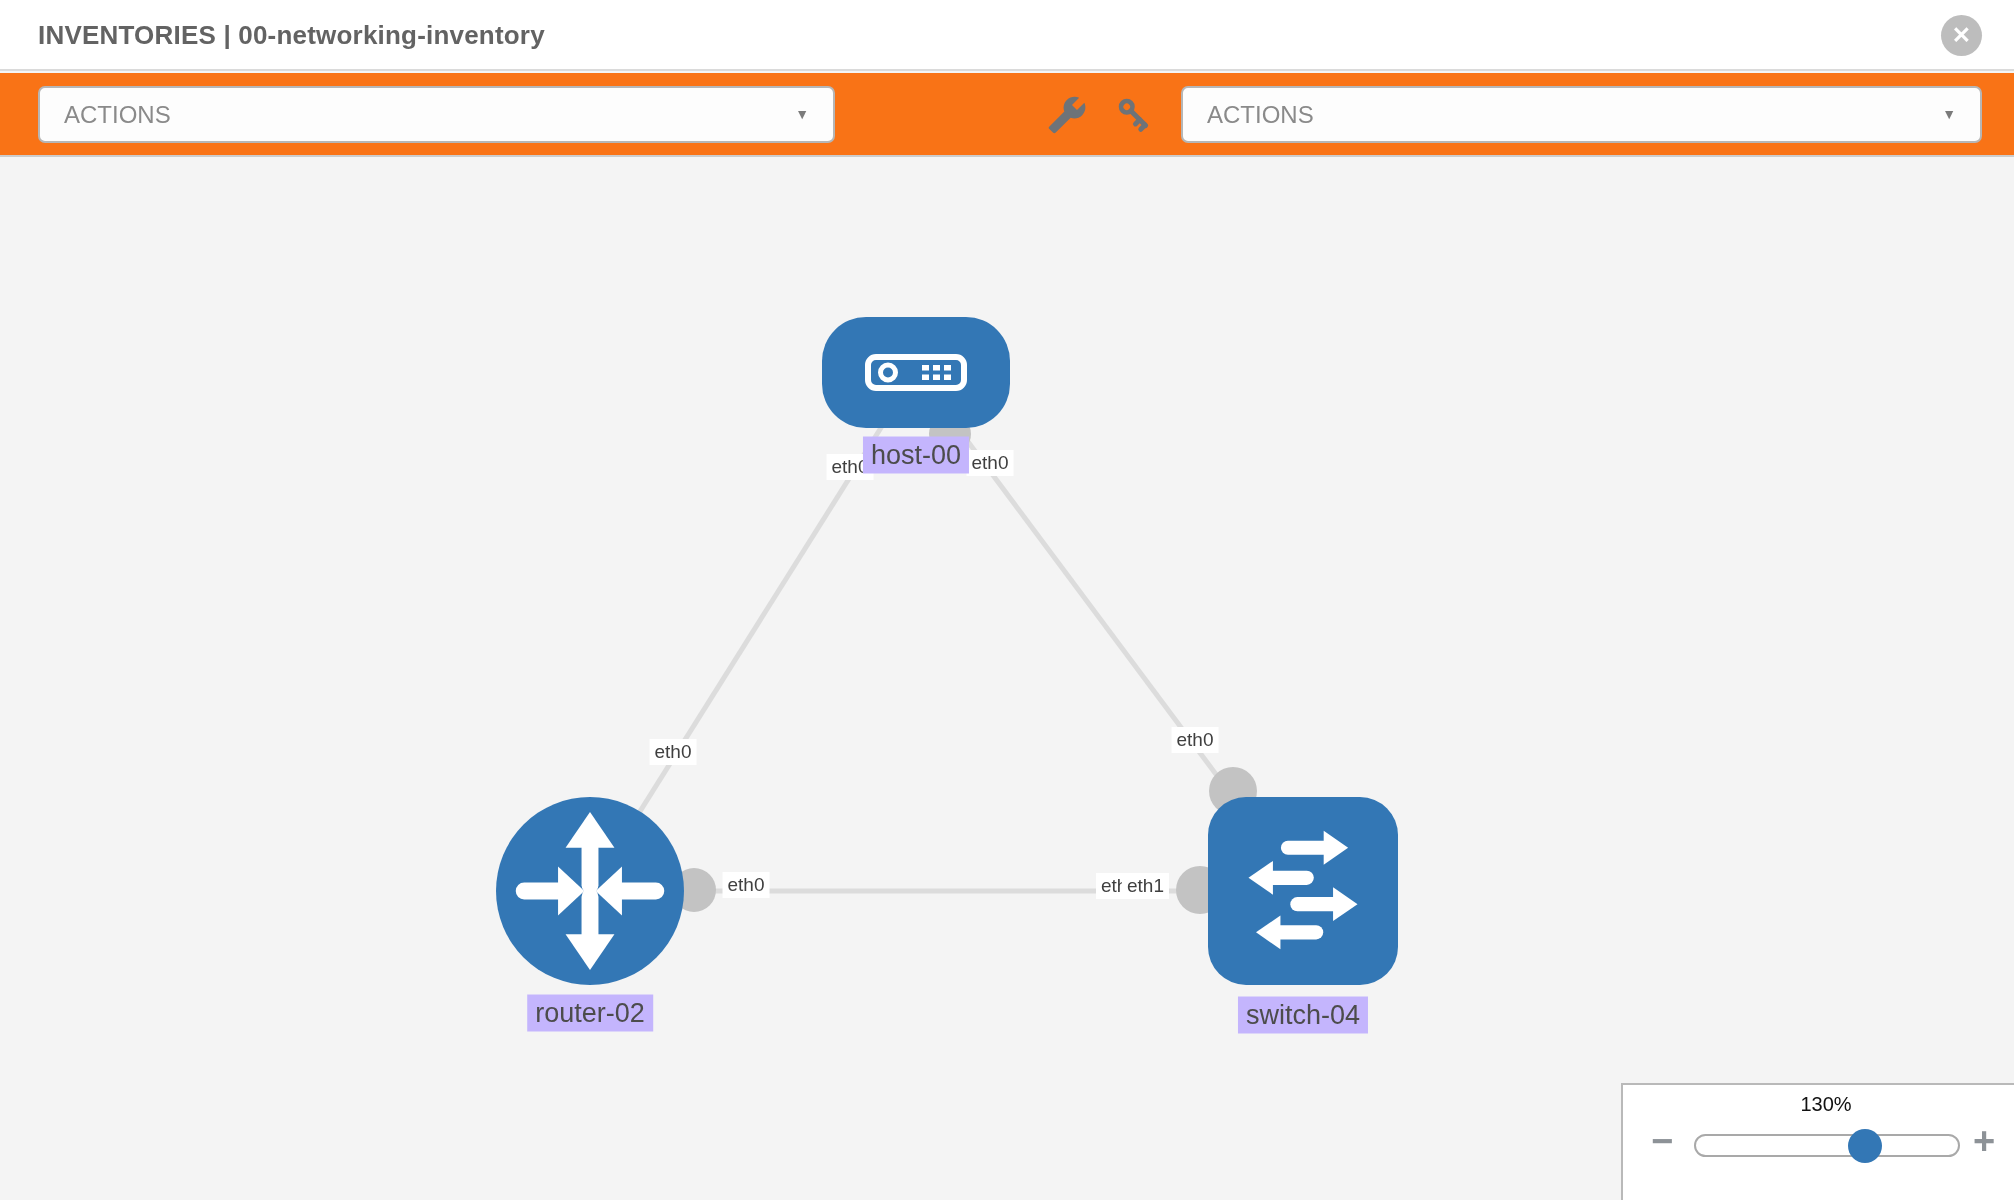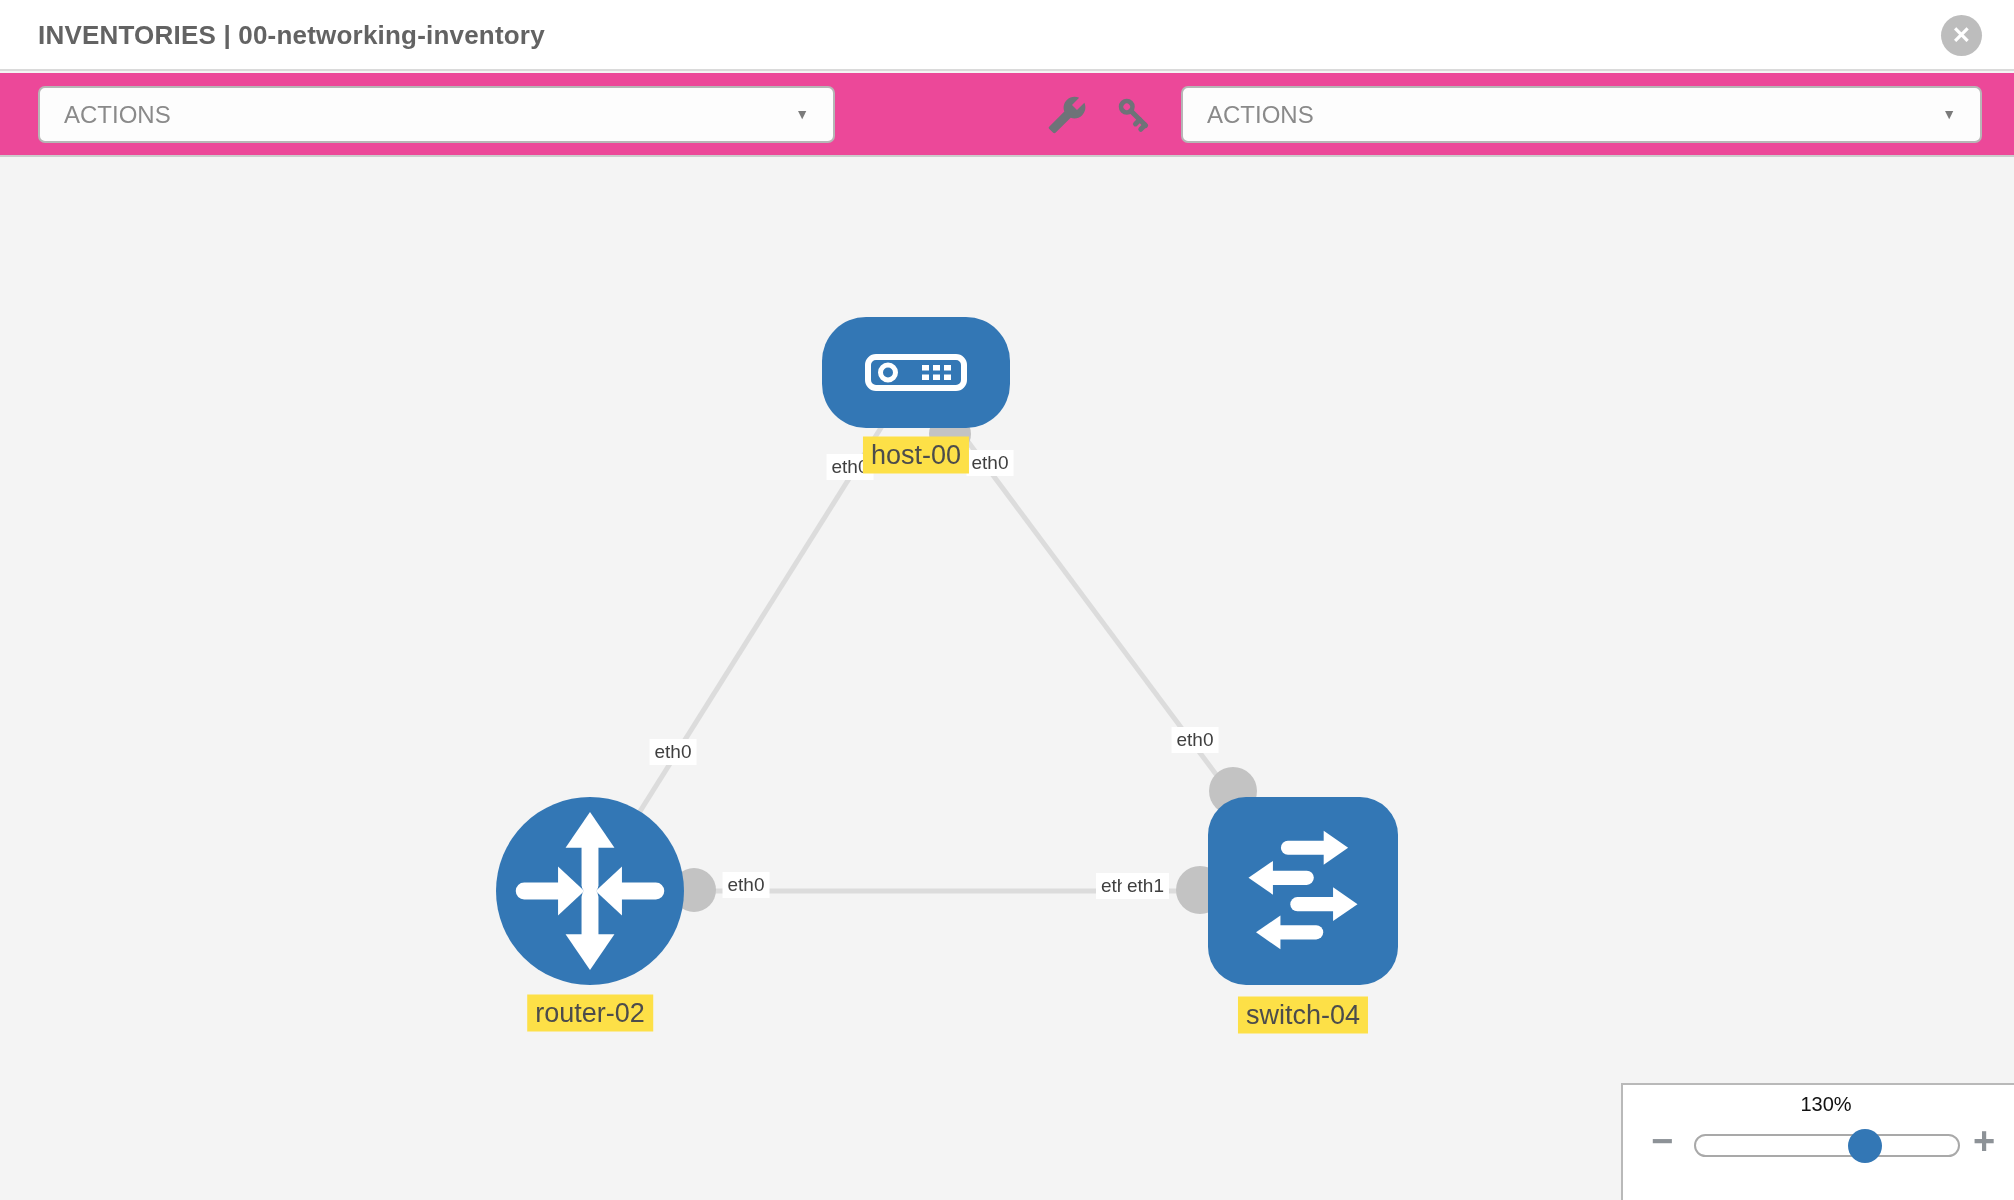--- a/index.html
+++ b/index.html
@@ -11,21 +11,21 @@
   .app-header { position:absolute; left:0; top:0; width:2014px; height:71px;
     background:#ffffff; border-bottom:2px solid #dadada; }
   .app-title { position:absolute; left:38px; top:0; line-height:71px;
     font-size:26px; font-weight:700; color:#636363; letter-spacing:.2px; }
   .close-btn { position:absolute; right:32px; top:15px; width:41px; height:41px;
     border-radius:50%; background:#bdbdbd; color:#ffffff; text-align:center;
     line-height:41px; font-size:23px; font-weight:700; cursor:pointer; }
 
   
   .toolbar { position:absolute; left:0; top:73px; width:2014px; height:84px;
-    background:#ec4899; border-bottom:2px solid #cccccc; }
+    background:#f97316; border-bottom:2px solid #cccccc; }
   .dd { position:absolute; top:13px; height:57px; background:#fdfdfd;
     border:2px solid #b6b6b6; border-radius:7px; font-size:24px; color:#8a8a8a;
     line-height:53px; padding:0 24px; cursor:pointer; }
   .dd .caret { position:absolute; right:24px; top:0; line-height:53px;
     font-size:14px; color:#7b7b7b; }
   .dd-actions { left:38px; width:797px; }
   .dd-search  { left:1181px; width:801px; }
   .tool-ico { position:absolute; top:22px; width:40px; height:40px; cursor:pointer; }
 
   
@@ -33,21 +33,21 @@
     background:#f4f4f4; }
   .topo-svg { position:absolute; left:0; top:0; }
 
   .node { position:absolute; background:#3377b5; }
   .node-host   { left:822px; top:160px; width:188px; height:111px; border-radius:44px; }
   .node-router { left:496px; top:640px; width:188px; height:188px; border-radius:50%; }
   .node-switch { left:1208px; top:640px; width:190px; height:188px; border-radius:38px; }
   .node svg { position:absolute; left:0; top:0; width:100%; height:100%; }
 
   .node-label { position:absolute; transform:translate(-50%,-50%);
-    background:#fde047; color:#4c4c4c; font-size:27px; padding:3px 8px;
+    background:#c4b5fd; color:#4c4c4c; font-size:27px; padding:3px 8px;
     white-space:nowrap; z-index:6; }
   .iface-label { position:absolute; transform:translate(-50%,-50%);
     background:#ffffff; color:#3f3f3f; font-size:19px; padding:2px 5px;
     white-space:nowrap; z-index:4; }
   .iface-anch-left { transform:translateY(-50%); }
   .z5 { z-index:5; }
 
   
   .zoom-panel { position:absolute; left:1621px; top:1083px; width:395px; height:119px;
     background:#ffffff; border:2px solid #b9b9b9; }

